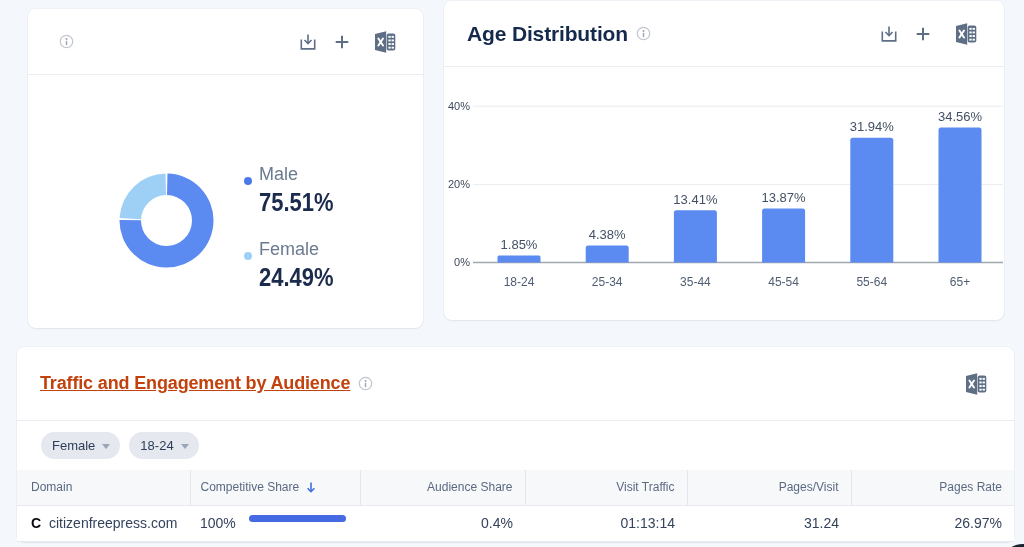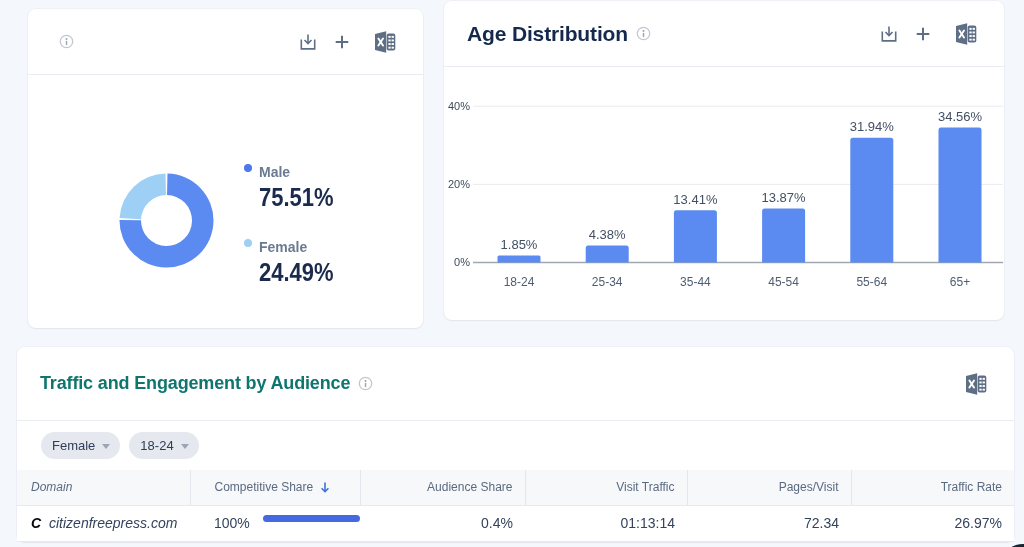--- a/index.html
+++ b/index.html
@@ -9,44 +9,44 @@
   .chead { display:flex; align-items:center; height:66px; padding:0 27px 0 23px; border-bottom:1px solid #e9edf2; }
   .ctitle { font-size:21px; font-weight:700; color:#14294b; letter-spacing:-0.15px; }
   .icons { margin-left:auto; display:flex; align-items:center; }
   .info { margin-left:8px; }
   svg.ic { display:block; }
 
   
   #gcard { left:28px; top:9px; width:395px; height:319px; }
   #donut { position:absolute; left:91px; top:164px; }
   .leg { position:absolute; left:216px; }
-  .leg .lab { display:flex; align-items:flex-start; font-size:14px; color:#6a7a90;font-weight:bold; }
+  .leg .lab { display:flex; align-items:flex-end; font-size:18px; color:#6a7a90; }
   .leg .dot { width:8px; height:8px; border-radius:50%; margin-right:7px; }
   .leg .val { font-size:25px; font-weight:700; color:#1b2b4d; margin:3px 0 0 15px; transform:scaleX(.88); transform-origin:left center; }
   #leg-m { top:155px; }
   #leg-f { top:230px; }
 
   
   #acard { left:444px; top:1px; width:560px; height:319px; }
   #agechart { position:absolute; left:0; top:65px; }
 
   
   #tcard { left:17px; top:347px; width:997px; height:195px; }
   #tcard .chead { height:74px; }
-  #tcard .ctitle { font-size:18px; font-weight:700; color:#0f766e; }
+  #tcard .ctitle { font-size:18px; font-weight:700; color:#c2410c;text-decoration:underline; }
   .chips { height:49px; display:flex; align-items:center; padding-left:24px; }
   .chip { height:27px; background:#e5e8ee; border-radius:14px; display:flex; align-items:center; padding:0 10px 0 11px; margin-right:9px; font-size:13px; color:#2c3e58; }
   .chip .car { width:0; height:0; border-left:4.5px solid transparent; border-right:4.5px solid transparent; border-top:5px solid #9aa5b5; margin-left:7px; margin-top:1px; }
   table { border-collapse:collapse; width:997px; table-layout:fixed; }
   thead td { background:#f7f8fa; height:35px; font-size:12px; color:#5a6a82; border-right:1px solid #e3e7ed; border-bottom:1px solid #e6e9ef; }
   thead td:last-child { border-right:none; }
   tbody td { height:36px; font-size:14px; color:#34435c; border-bottom:1px solid #e6e9ef; background:#fff; }
   .ra { text-align:right; padding-right:12px; }
-  .la { padding-left:24px; }
-  .dcell { padding-left:14px;font-style:italic; }
+  .la { padding-left:10px; }
+  .dcell { padding-left:14px; }
   .dom { display:flex; align-items:center; }
   .fav { font-weight:700; font-size:14px; color:#05080c; width:10px; margin-right:8px; }
   .cshare { display:flex; align-items:flex-start; }
   .pbar { width:97px; height:7px; background:#4569e2; border-radius:3.5px; margin-left:13px; }
 
   #bubble { position:absolute; left:1000px; top:544px; width:46px; height:46px; border-radius:50%; background:#19222f; }
 </style>
 </head>
 <body>
 
@@ -234,33 +234,33 @@
         <td class="dcell">Domain</td>
         <td class="la">
             <span style="display:flex;align-items:center">Competitive Share <svg class="ic" style="margin-left:6px" width="12" height="13" viewBox="0 0 12 13" fill="none" stroke="#3e6ee0" stroke-width="1.6">
                 <path d="M6 1.5 V10.5"></path>
                 <path d="M2.6 7.3 L6 10.7 L9.4 7.3"></path>
               </svg></span>
           </td>
         <td class="ra">Audience Share</td>
         <td class="ra">Visit Traffic</td>
         <td class="ra">Pages/Visit</td>
-        <td class="ra">Traffic Rate</td>
+        <td class="ra">Pages Rate</td>
       </tr>
     </thead>
     <tbody>
       <tr>
         <td class="dcell">
             <span class="dom"><span class="fav">C</span>citizenfreepress.com</span>
           </td>
         <td class="la">
             <span class="cshare">100%<span class="pbar"></span></span>
           </td>
         <td class="ra">0.4%</td>
         <td class="ra">01:13:14</td>
-        <td class="ra">72.34</td>
+        <td class="ra">31.24</td>
         <td class="ra">26.97%</td>
       </tr>
     </tbody>
   </table>
 </div>
 
 <div id="bubble"></div>
 
 </body></html>

